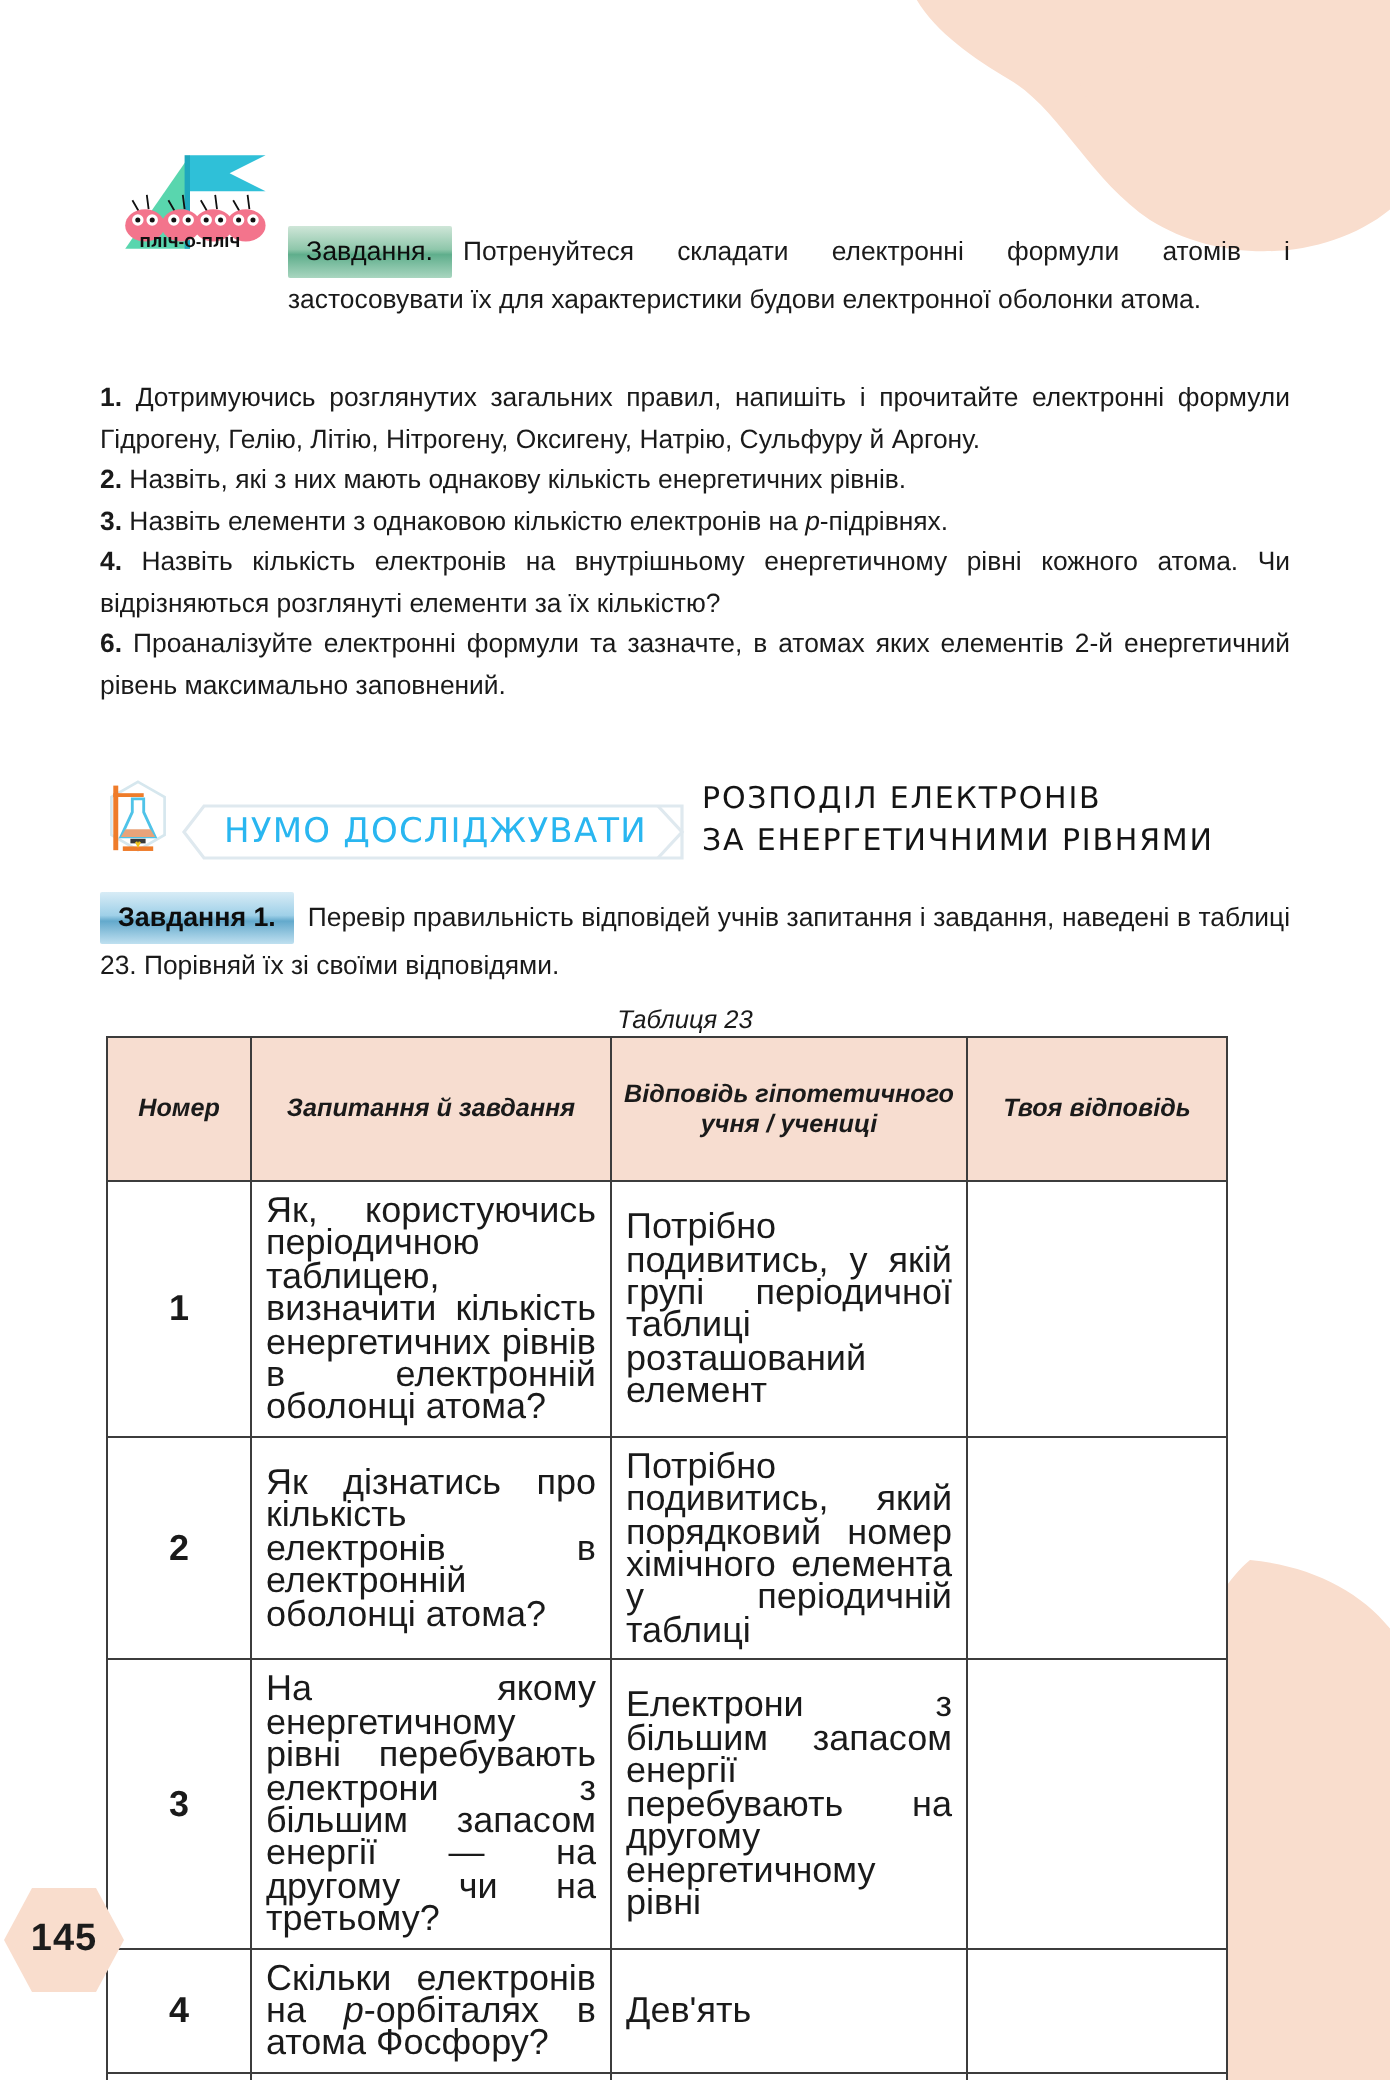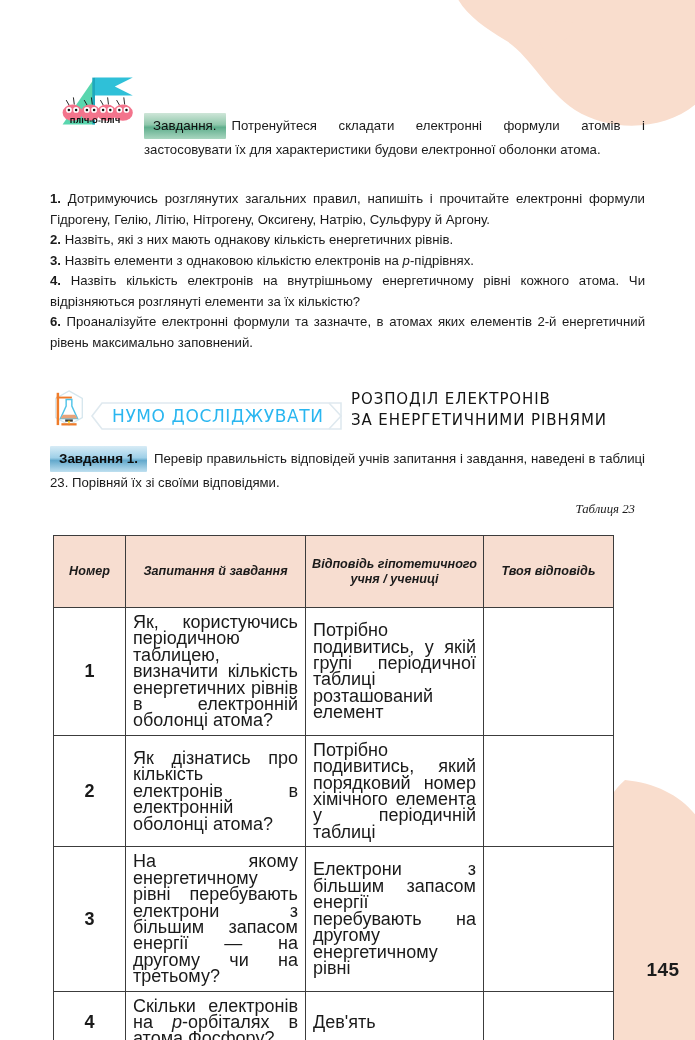--- a/index.html
+++ b/index.html
@@ -113,27 +113,26 @@
   }
 
   
   .task1 {
     margin-top: 15px;
     font-size: 13.2px;
     line-height: 21px;
     text-align: justify;
   }
   .table-caption {
-    text-align: right;
+    text-align: center;
     font-style: italic;
     font-size: 12.8px;
     margin-top: 9px;
-    margin-bottom: 18px;
+    margin-bottom: 1px;
     padding-right: 10px;
-    font-family: Liberation Serif, serif;
   }
 
   
   table.qtable {
     width: 560px;
     border-collapse: collapse;
     table-layout: fixed;
     margin-left: 3px;
   }
   table.qtable th, table.qtable td {
@@ -178,23 +177,22 @@
   .fml sub { font-size: 0.68em; vertical-align: -0.25em; }
   .fml sup { font-size: 0.68em; vertical-align: 0.45em; }
   td em { font-style: italic; }
 
   
   .page-num-wrap {
     position: absolute;
     left: 0; right: 0;
     bottom: 42px;
     display: flex;
-    justify-content: flex-end;
+    justify-content: flex-start;
     z-index: 3;
-    margin-left: 18px;
   }
   .hexagon {
     position: relative;
     width: 64px;
     height: 56px;
     display: flex;
     align-items: center;
     justify-content: center;
   }
   .hex-num {

